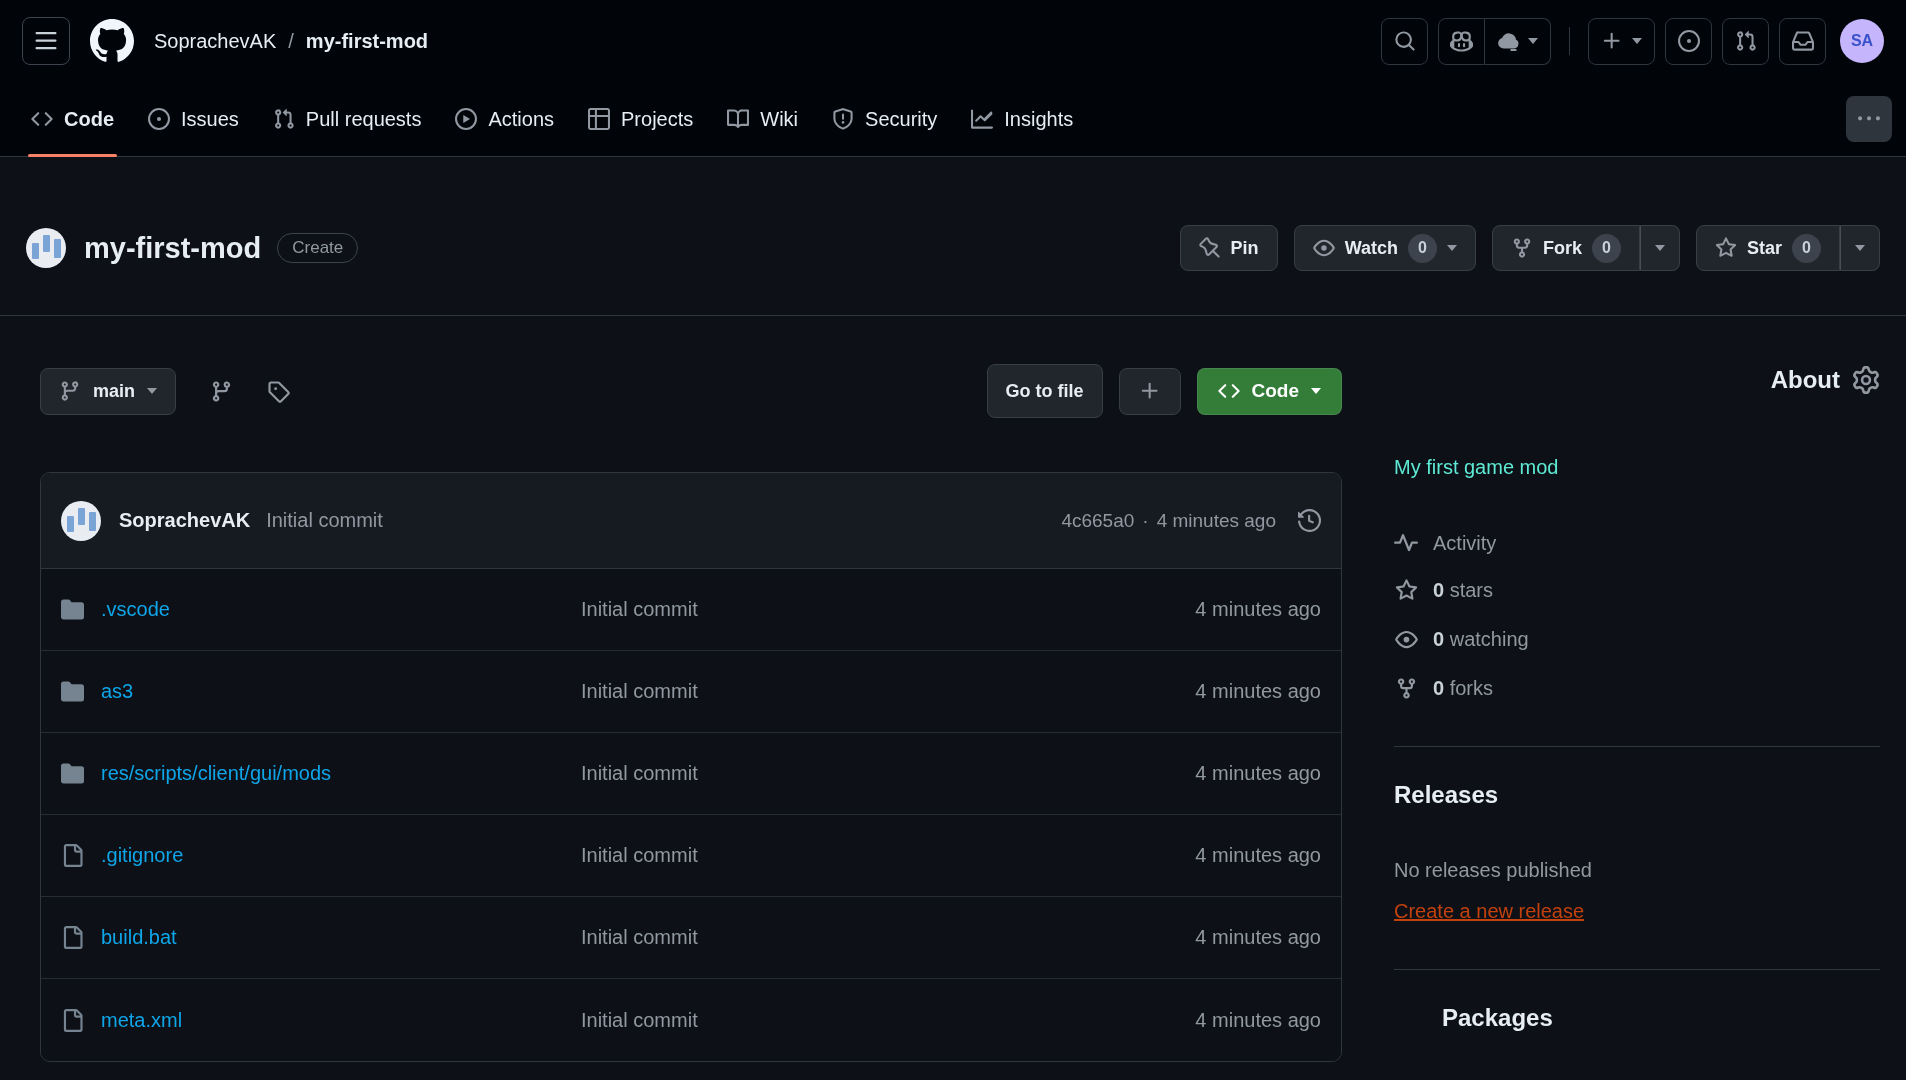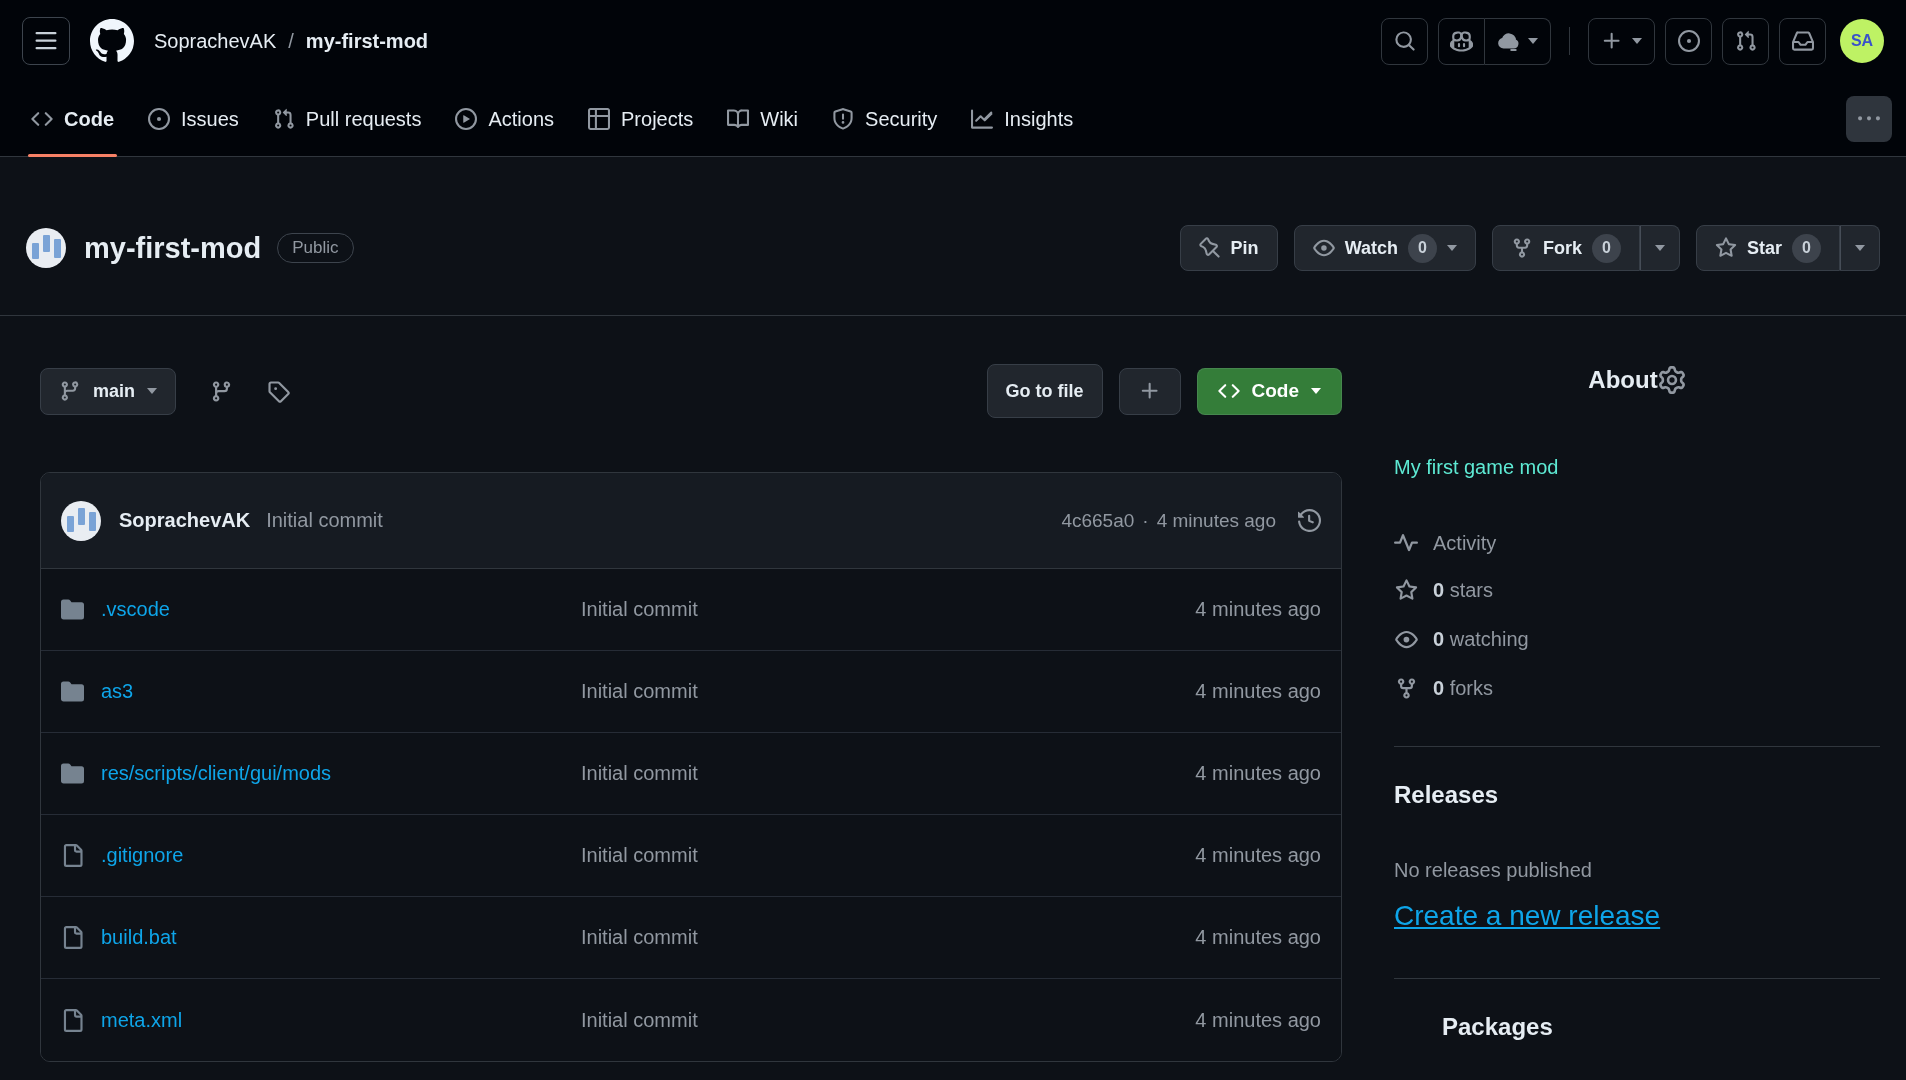--- a/index.html
+++ b/index.html
@@ -34,21 +34,21 @@
     border: 1px solid #30363d; border-radius: 8px; background: transparent;
     color: #9198a1; display: flex; align-items: center; justify-content: center; cursor: pointer;
   }
   .split { display: flex; }
   .split .hbtn:first-child { border-radius: 8px 0 0 8px; }
   .split .hbtn:last-child { border-radius: 0 8px 8px 0; border-left: none; padding: 0 12px; gap: 8px; }
   .hdr-divider { width: 1px; height: 28px; background: #30363d; margin: 0 8px; }
   .plus-btn { padding: 0 12px; gap: 9px; }
   .caret { width: 0; height: 0; border-left: 5px solid transparent; border-right: 5px solid transparent; border-top: 6px solid #9198a1; }
   .avatar {
-    width: 44px; height: 44px; border-radius: 50%; background: #bef264;
+    width: 44px; height: 44px; border-radius: 50%; background: #c4b5fd;
     color: #3a52c9; font-weight: 700; font-size: 16px;
     display: flex; align-items: center; justify-content: center; cursor: pointer; margin-left: 4px;
   }
 
   
   .tab-nav {
     height: 75px; background: #010409; border-bottom: 1px solid #30363d;
     display: flex; align-items: stretch; padding: 0 14px;
   }
   .tab {
@@ -141,37 +141,37 @@
   .file-row .icon-dir, .file-row .icon-file { display: none; }
   .file-row[data-type="dir"]  .icon-dir  { display: block; }
   .file-row[data-type="file"] .icon-file { display: block; }
   .file-name { font-size: 20px; color: #0ea5e9; text-decoration: none; }
   .file-msg { flex: 1; font-size: 20px; color: #9198a1; text-decoration: none; }
   .file-time { width: 220px; text-align: right; font-size: 20px; color: #9198a1; }
 
   
   .sidebar { width: 486px; flex: none; padding-top: 50px; }
   .side-h { font-size: 24px; font-weight: 700; color: #e6edf3; }
-  .about-head { display: flex; align-items: center; justify-content: center; }
+  .about-head { display: flex; align-items: center; justify-content: flex-end; gap: 12px; }
   .gear-btn { background: none; border: none; color: #9198a1; cursor: pointer; padding: 0; }
   .repo-desc { margin-top: 62px; font-size: 20px; color: #5eead4; }
   .side-link-row {
     margin-top: 52px; display: flex; align-items: center; gap: 15px;
     font-size: 20px; color: #9198a1; text-decoration: none;
   }
   .stats { margin-top: 24px; }
   .stat-row {
     display: flex; align-items: flex-start; gap: 15px; margin-bottom: 26px;
     font-size: 20px; color: #9198a1; text-decoration: none;
   }
   .stat-row .count { font-weight: 700; color: #c9d1d9; }
   .stat-icon { color: #9198a1; display: flex; width: 24px; justify-content: center; }
   .side-divider { border: none; border-top: 1px solid #30363d; margin: 46px 0 34px; }
   .releases-empty { margin-top: 50px; font-size: 20px; color: #9198a1; }
-  .release-link { display: inline-block; margin-top: 18px; font-size: 28px; color: #0ea5e9; text-decoration: underline; }
+  .release-link { display: inline-block; margin-top: 18px; font-size: 20px; color: #c2410c; text-decoration: underline; }
   .packages-h { margin-top: 6px; margin-left: 48px; }
 </style>
 </head>
 <body>
 
 <header class="app-header">
   <button class="hamburger-btn">
     <span>
       <svg width="24" height="24" viewBox="0 0 16 16">
           <path d="M1 2.75A.75.75 0 0 1 1.75 2h12.5a.75.75 0 0 1 0 1.5H1.75A.75.75 0 0 1 1 2.75Zm0 5A.75.75 0 0 1 1.75 7h12.5a.75.75 0 0 1 0 1.5H1.75A.75.75 0 0 1 1 7.75Zm0 5a.75.75 0 0 1 .75-.75h12.5a.75.75 0 0 1 0 1.5H1.75a.75.75 0 0 1-.75-.75Z"></path>
@@ -325,21 +325,21 @@
   </button>
 </nav>
 
 <section class="repo-head">
   <span class="identicon">
       <span class="bar b1"></span>
       <span class="bar b2"></span>
       <span class="bar b3"></span>
     </span>
   <h1 class="repo-title">my-first-mod</h1>
-  <span class="visibility-badge">Public</span>
+  <span class="visibility-badge">Create</span>
 
   <div class="head-actions">
     <button class="btn">
       <span class="bicon">
           <svg width="22" height="22" viewBox="0 0 16 16">
             <path d="M4.456.734a1.75 1.75 0 0 1 2.826.504l.613 1.327a3.081 3.081 0 0 0 2.084 1.707l2.454.584c1.332.317 1.8 1.972.832 2.94L11.06 10l3.72 3.72a.749.749 0 1 1-1.06 1.06L10 11.06l-2.204 2.205c-.968.968-2.623.5-2.94-.832l-.584-2.454a3.081 3.081 0 0 0-1.707-2.084l-1.327-.613a1.75 1.75 0 0 1-.504-2.826L4.456.734ZM5.92 1.866a.25.25 0 0 0-.404-.072L1.794 5.516a.25.25 0 0 0 .072.404l1.328.613A4.582 4.582 0 0 1 5.73 9.63l.584 2.454a.25.25 0 0 0 .42.12l5.47-5.47a.25.25 0 0 0-.12-.42L9.63 5.73a4.581 4.581 0 0 1-3.098-2.537L5.92 1.866Z"></path>
           </svg>
         </span>
       <span>Pin</span>
     </button>

